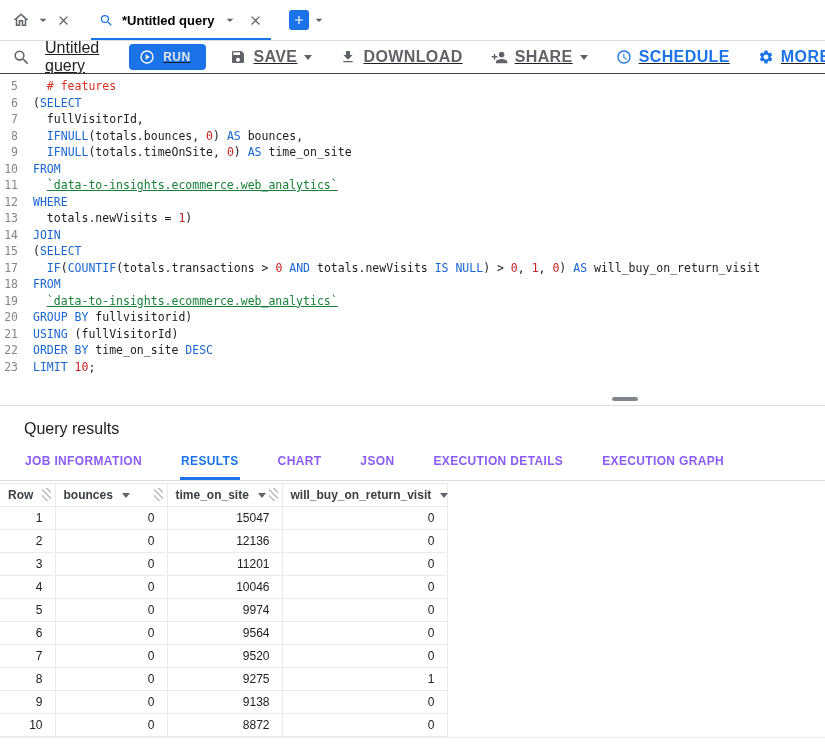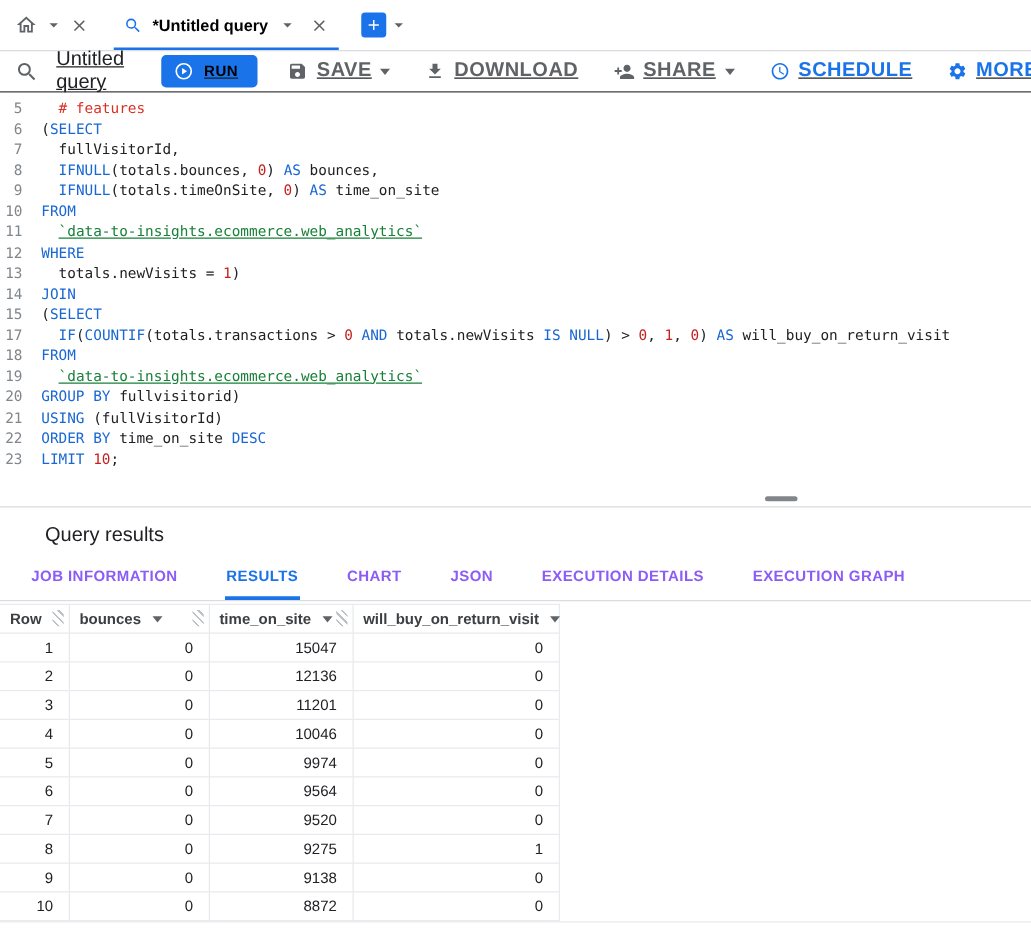--- a/index.html
+++ b/index.html
@@ -24,21 +24,21 @@
 
   
   .toolbar { height:33px; display:flex; align-items:center; gap:4px; padding:0 10px;
              border-bottom:1px solid #404040;text-decoration:underline; }
   .toolbar-title { font-size:16px; font-weight:500; color:#202124; margin:0 26px 0 8px; }
   .tbtn { display:flex; align-items:center; gap:7px; background:none; border:none;
           cursor:pointer; font-family:inherit; font-size:16px; font-weight:700;
           letter-spacing:.4px; color:#5f6368; padding:5px 12px; }
   .tbtn.blue { color:#1a73e8; }
   .tbtn svg { flex:none; }
-  .run-btn { display:flex; align-items:center; gap:8px; background:#1a73e8; color:#000000;
+  .run-btn { display:flex; align-items:center; gap:8px; background:#1a73e8; color:#e5e5e5;
              border:none; border-radius:4px; padding:5px 16px 5px 10px; cursor:pointer;
              font-family:inherit; font-size:12px; font-weight:700; letter-spacing:.4px;
              margin-right:8px; }
   .caret-down { width:0; height:0; border-left:4px solid transparent;
                 border-right:4px solid transparent; border-top:5px solid #5f6368; }
   .tbtn.blue .caret-down { border-top-color:#1a73e8; }
 
   
   .editor { padding-top:4px; height:318px; font-family:"DejaVu Sans Mono", monospace;
             font-size:11.5px; line-height:16.5px; cursor:text; overflow:hidden; }
@@ -49,21 +49,21 @@
   .tk-nu { color:#c5221f; }
   .tk-cm { color:#d93025;margin-top:24px; }
   .tk-tr { color:#188038; text-decoration:underline; cursor:pointer; }
 
   
   .splitter { position:relative; height:14px; border-bottom:1px solid #dadce0; }
   .drag-handle { position:absolute; top:5px; left:612px; width:26px; height:4px;
                  border-radius:2px; background:#80868b; cursor:row-resize; }
 
   
-  .results-heading { font-size:16px; font-weight:400; color:#202124; padding:14px 36px 6px; }
+  .results-heading { font-size:16px; font-weight:400; color:#202124; padding:14px 24px 6px; }
   .rtabs { display:flex; padding:0 24px; border-bottom:1px solid #dadce0; }
   .rtab { margin-right:37px; padding:10px 1px 9px; font-size:12px; font-weight:700;
           letter-spacing:.35px; color:#8b5cf6; cursor:pointer;
           border-bottom:3px solid transparent; }
   .rtab.active { color:#1a73e8; border-bottom-color:#1a73e8; }
 
   table.results-table { border-collapse:collapse; table-layout:fixed; width:447px;
                         font-size:12px; margin-top:2px;padding-left:35px; }
   .results-table th, .results-table td { border:1px solid #e8eaed; height:23px; }
   .results-table th:first-child, .results-table td:first-child { border-left:none; }

